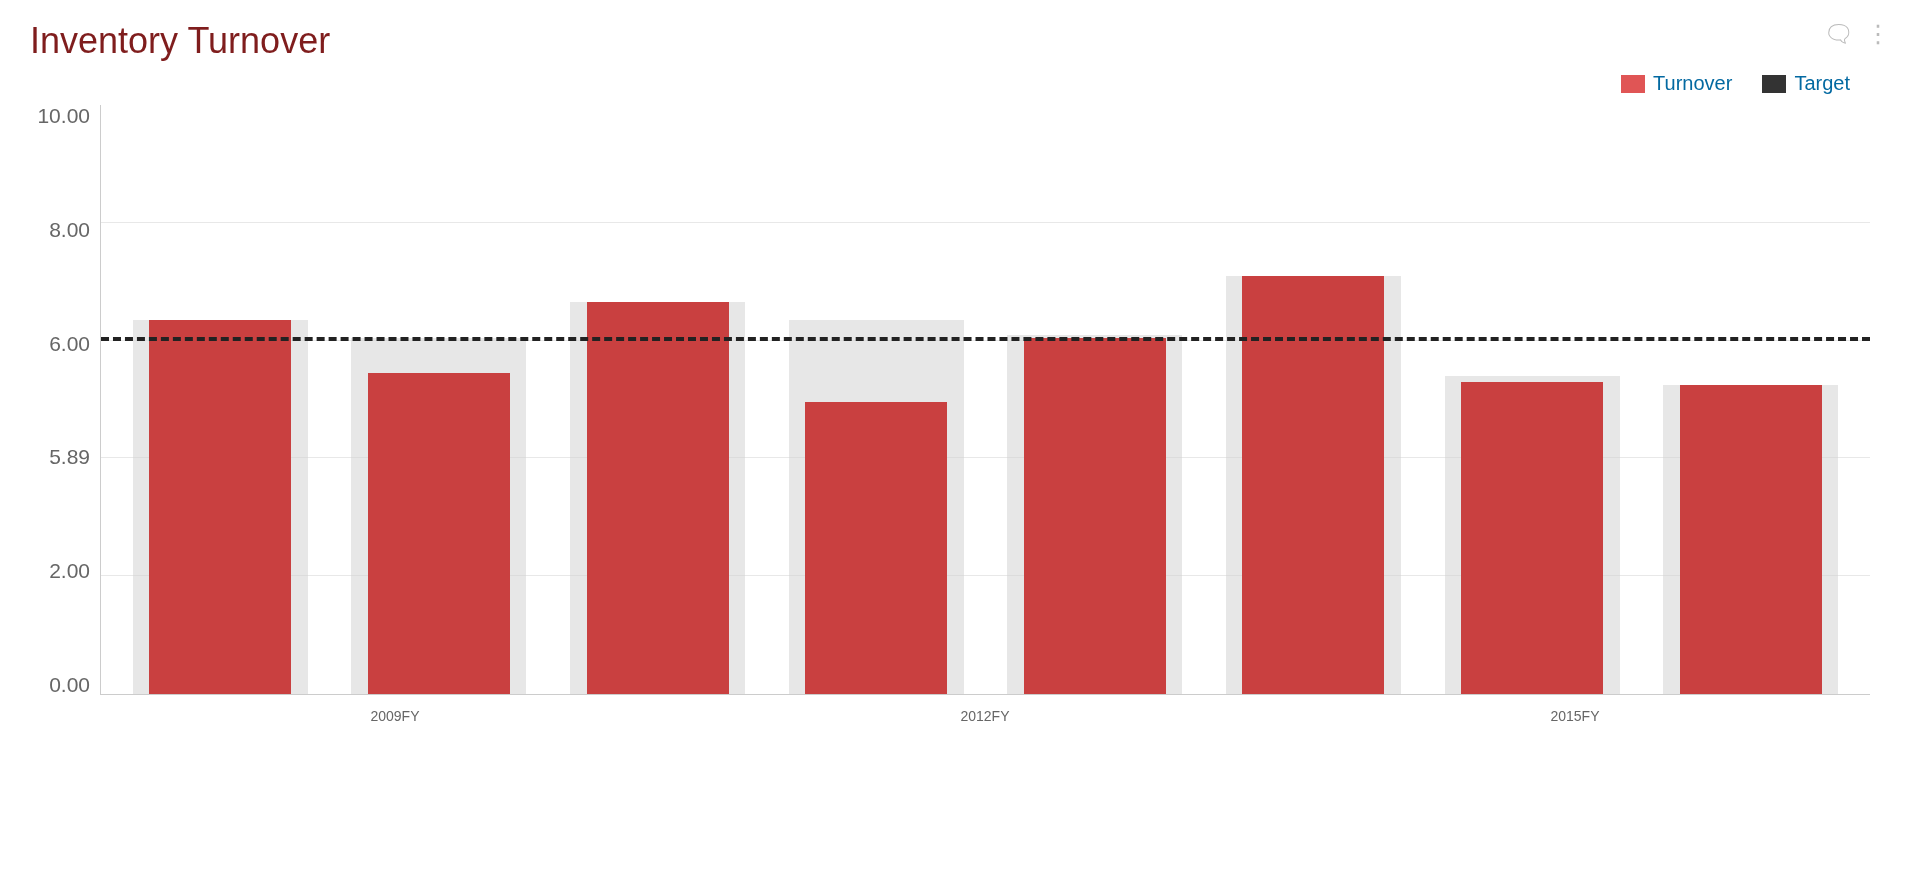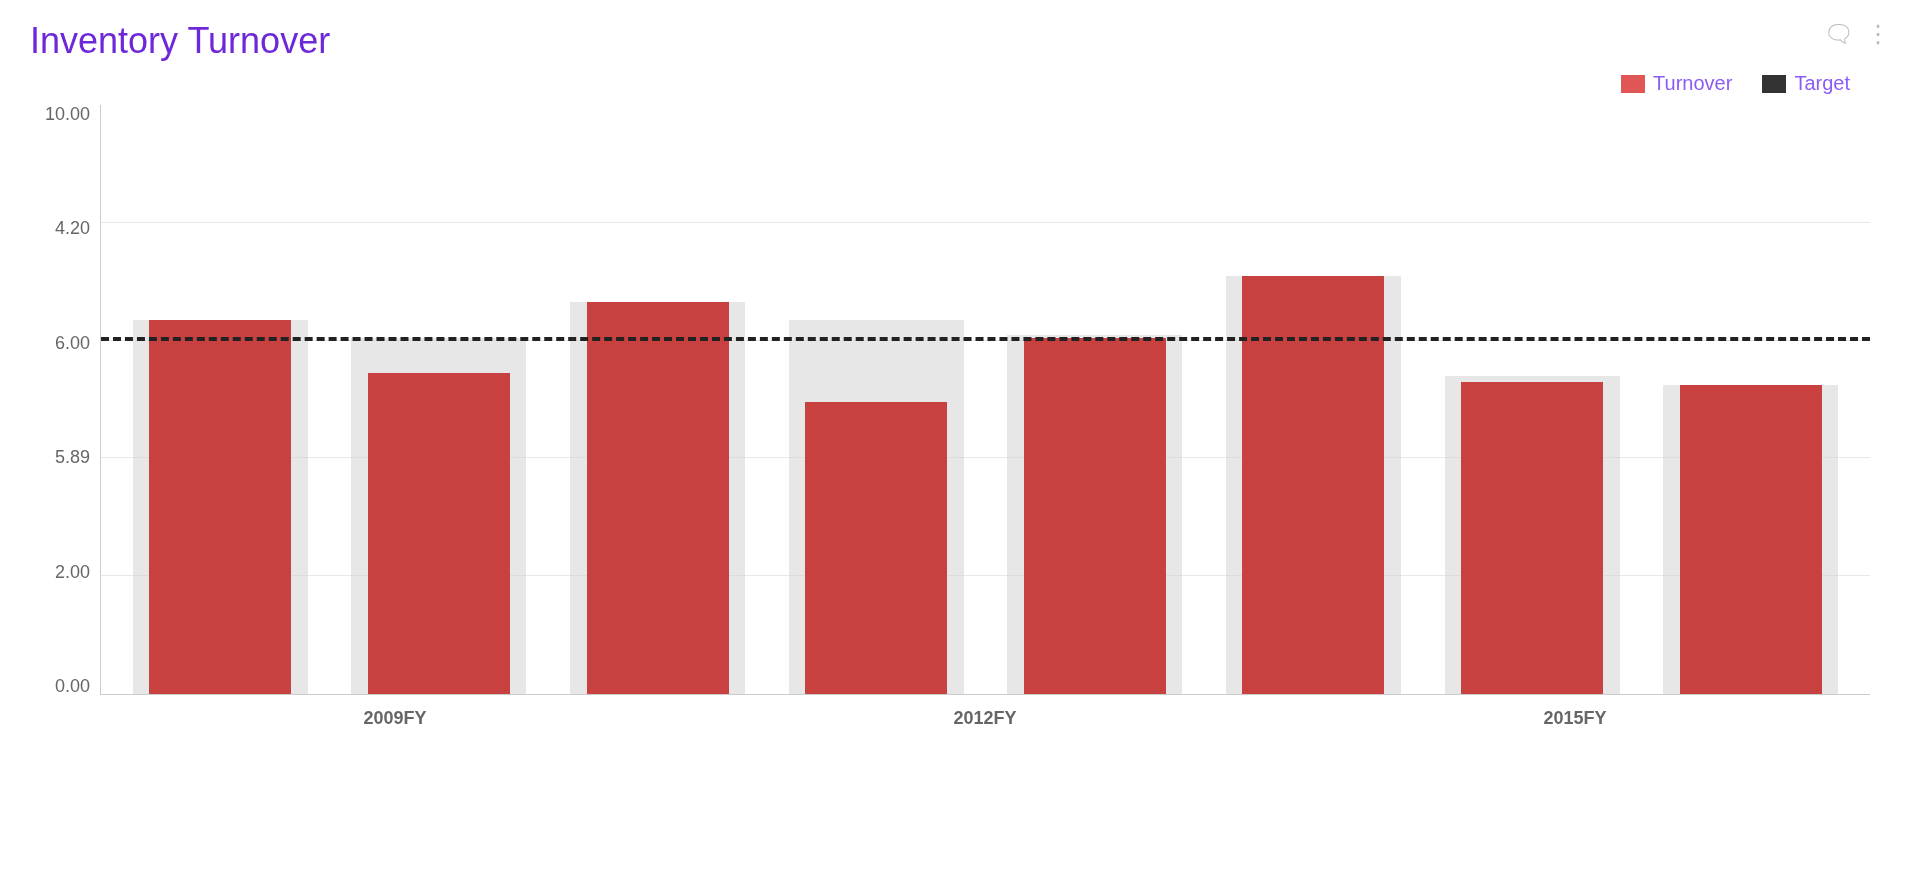--- a/index.html
+++ b/index.html
@@ -13,21 +13,21 @@
     .widget {
       position: relative;
       width: 1920px;
       height: 885px;
       background: #fff;
       padding: 20px 30px 10px 30px;
     }
     .widget-title {
       font-size: 36px;
       font-weight: 400;
-      color: #6d28d9;
+      color: #7f1d1d;
       margin-bottom: 10px;
     }
     .widget-actions {
       position: absolute;
       top: 20px;
       right: 30px;
       display: flex;
       align-items: center;
       gap: 12px;
     }
@@ -42,21 +42,21 @@
       align-items: center;
       gap: 30px;
       margin-bottom: 10px;
       padding-right: 40px;
     }
     .legend-item {
       display: flex;
       align-items: center;
       gap: 8px;
       font-size: 20px;
-      color: #8b5cf6;
+      color: #0369a1;
     }
     .legend-swatch {
       width: 24px;
       height: 18px;
       display: inline-block;
     }
     .legend-swatch.turnover { background: #e05555; }
     .legend-swatch.target { background: #333; }
 
     .chart-area {
@@ -71,21 +71,21 @@
       top: 0;
       bottom: 60px;
       width: 70px;
       display: flex;
       flex-direction: column;
       justify-content: space-between;
       align-items: flex-end;
       padding-right: 10px;
     }
     .y-label {
-      font-size: 18px;
+      font-size: 21px;
       color: #666;
       line-height: 1;
     }
     .chart-inner {
       position: absolute;
       left: 70px;
       right: 20px;
       top: 0;
       bottom: 60px;
       border-left: 1px solid #ccc;
@@ -146,24 +146,23 @@
       position: absolute;
       left: 70px;
       right: 20px;
       bottom: 0;
       height: 55px;
       display: flex;
     }
     .x-label {
       flex: 1;
       text-align: center;
-      font-size: 18px;
+      font-size: 14px;
       color: #666;
       padding-top: 8px;
-      font-weight: bold;
     }
   </style>
 </head>
 <body>
 
 <div class="widget">
 
   <h1 class="widget-title">Inventory Turnover</h1>
 
   <div class="widget-actions">
@@ -180,21 +179,21 @@
       <span class="legend-swatch target"></span>
       <span>Target</span>
     </div>
   </div>
 
   <div class="chart-area">
 
     <div class="y-axis">
 
     <span class="y-label">10.00</span>
-        <span class="y-label">4.20</span>
+        <span class="y-label">8.00</span>
         <span class="y-label">6.00</span>
         <span class="y-label">5.89</span>
         <span class="y-label">2.00</span>
         <span class="y-label">0.00</span>
       </div>
 
     <div class="chart-inner">
 
       <div class="grid-line" style="bottom: 80%;"></div>
         <div class="grid-line" style="bottom: 60%;"></div>

